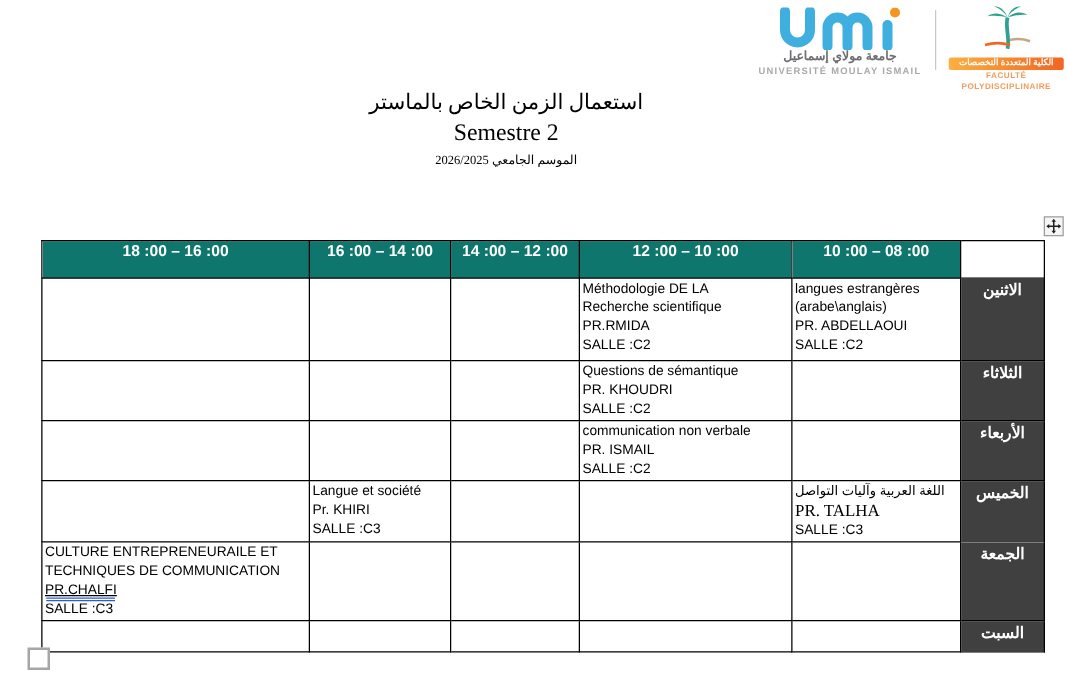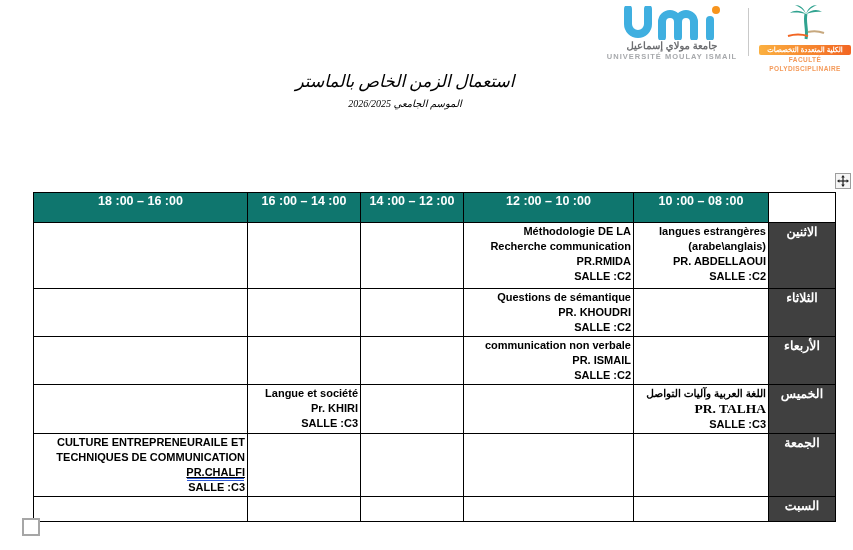--- a/index.html
+++ b/index.html
@@ -14,40 +14,40 @@
   .umi-ar { font-size:10px; color:#6d6e71; font-weight:bold; line-height:12px; direction:rtl; }
   .umi-lat { font-size:7.5px; color:#a7a9ac; letter-spacing:1px; line-height:10px; font-weight:bold; }
   .logo-sep { width:1px; height:48px; background:#c9c9c9; margin:4px 10px 0 10px; }
   .fp-logo { width:92px; text-align:center; }
   .fp-strip { margin-top:1px; background:linear-gradient(90deg,#fbb040,#f26522); color:#ffffff;
               font-size:7px; font-weight:bold; line-height:10px; border-radius:2px; direction:rtl; }
   .fp-lat { font-size:6.5px; color:#f49a5a; letter-spacing:.4px; font-weight:bold; line-height:9px; }
 
   
   .titles { position:absolute; top:70px; left:0; width:810px; text-align:center;
-            font-family:"Liberation Serif", serif; color:#000;font-style:italic; }
+            font-family:"Liberation Serif", serif; color:#000; }
   .t-ar   { font-size:17px; line-height:24px; direction:rtl; }
   .t-prog { font-size:20px; font-weight:bold; line-height:26px; }
   .t-sem  { font-size:19px; line-height:25px; }
   .t-year { font-size:10px; line-height:19px; direction:rtl; }
   .squiggle { position:relative; }
   .squiggle::after { content:""; position:absolute; left:1px; right:1px; bottom:-3px;
                      border-bottom:3px double #2f5bd7; }
-  .u { text-decoration:underline;margin-left:32px; }
+  .u { text-decoration:underline; }
 
   
   table.tt { position:absolute; left:33px; top:192px; width:802px;
              border-collapse:collapse; table-layout:fixed; }
   table.tt td { border:1px solid #000; vertical-align:top; padding:1px 2px; overflow:hidden; }
   td.hdr { background:#0f766e; color:#fff; font-weight:bold; font-size:12.5px;
            text-align:center; vertical-align:middle; }
   td.hdr-blank { background:#ffffff; }
   td.day { background:#404040; color:#fff; font-weight:bold; font-size:12.5px;
            text-align:center; vertical-align:middle; direction:rtl; }
-  .cl { font-size:11px; font-weight:bold; line-height:15px; text-align:right; color:#000; }
+  .cl { font-size:11px; font-weight:normal; line-height:15px; text-align:left; color:#000; }
   .cl-ar { direction:rtl; font-size:10.5px; }
   .cl-serif { font-family:"Liberation Serif", serif; font-size:13.5px; line-height:16px; }
 
   
   .move-handle { position:absolute; left:835px; top:173px; width:16px; height:16px;
                  background:#f5f5f5; border:1px solid #9d9d9d; display:flex;
                  align-items:center; justify-content:center; }
   .resize-handle { position:absolute; left:22px; top:518px; width:18px; height:18px;
                    background:#ffffff; border:2px solid #a6a6a6; }
 </style>
@@ -78,20 +78,21 @@
         <path d="M10,32 q10,-3 20,0" fill="none" stroke="#f26522" stroke-width="2"></path>
         <path d="M30,28 q8,-2 16,1" fill="none" stroke="#c7a87e" stroke-width="2"></path>
       </svg>
       <div class="fp-strip">الكلية المتعددة التخصصات</div>
       <div class="fp-lat">FACULTÉ POLYDISCIPLINAIRE</div>
     </div>
   </div>
 
   <div class="titles">
     <div class="t-ar">استعمال الزمن الخاص بالماستر</div>
+    <div class="t-sem">Semestre 2</div>
     <div class="t-year">الموسم الجامعي 2026/2025</div>
   </div>
 
   <div class="move-handle">
     <svg width="12" height="12" viewBox="0 0 12 12">
       <line x1="6" y1="1.5" x2="6" y2="10.5" stroke="#222" stroke-width="1.2"></line>
       <line x1="1.5" y1="6" x2="10.5" y2="6" stroke="#222" stroke-width="1.2"></line>
       <path d="M6,0 L4.2,2.4 H7.8 Z" fill="#222"></path>
       <path d="M6,12 L4.2,9.6 H7.8 Z" fill="#222"></path>
       <path d="M0,6 L2.4,4.2 V7.8 Z" fill="#222"></path>
@@ -117,21 +118,21 @@
       <td class="hdr">10 :00 – 08 :00</td>
       <td class="hdr hdr-blank"></td>
     </tr>
 
     <tr style="height:66px">
       <td></td>
       <td></td>
       <td></td>
       <td>
         <div class="cl">Méthodologie DE LA</div>
-        <div class="cl">Recherche communication</div>
+        <div class="cl">Recherche scientifique</div>
         <div class="cl">PR.RMIDA</div>
         <div class="cl">SALLE :C2</div>
       </td>
       <td>
         <div class="cl">langues estrangères</div>
         <div class="cl">(arabe\anglais)</div>
         <div class="cl">PR. ABDELLAOUI</div>
         <div class="cl">SALLE :C2</div>
       </td>
       <td class="day">الاثنين</td>

